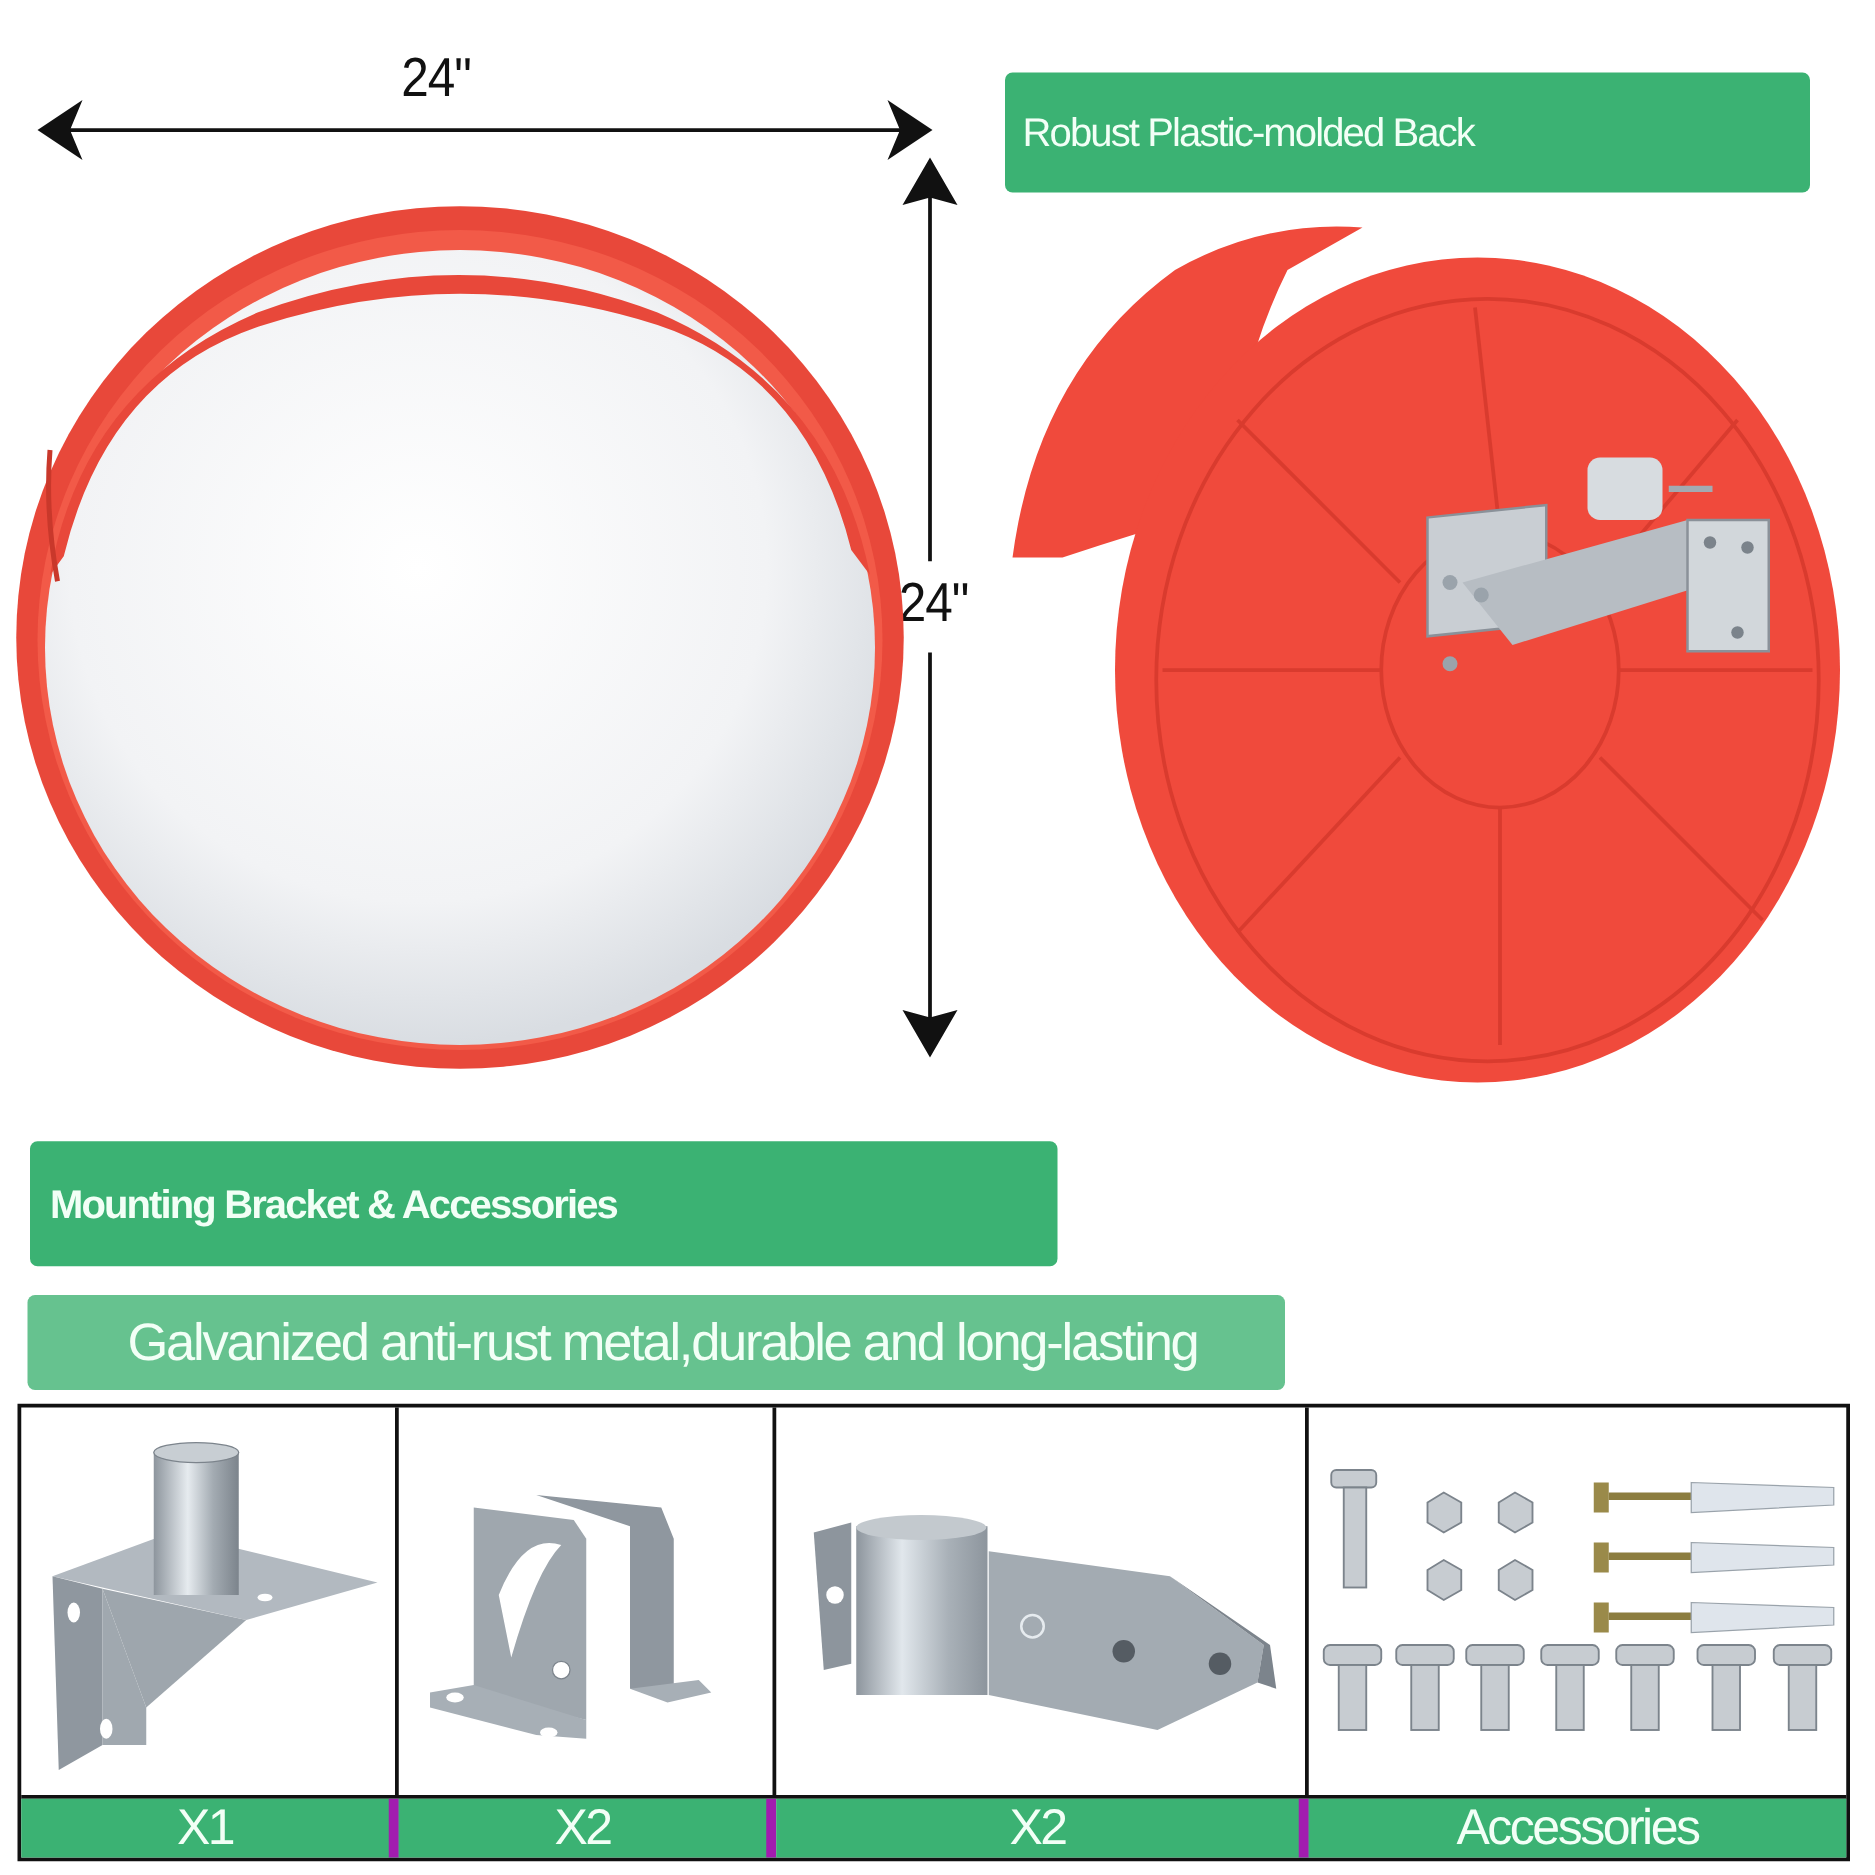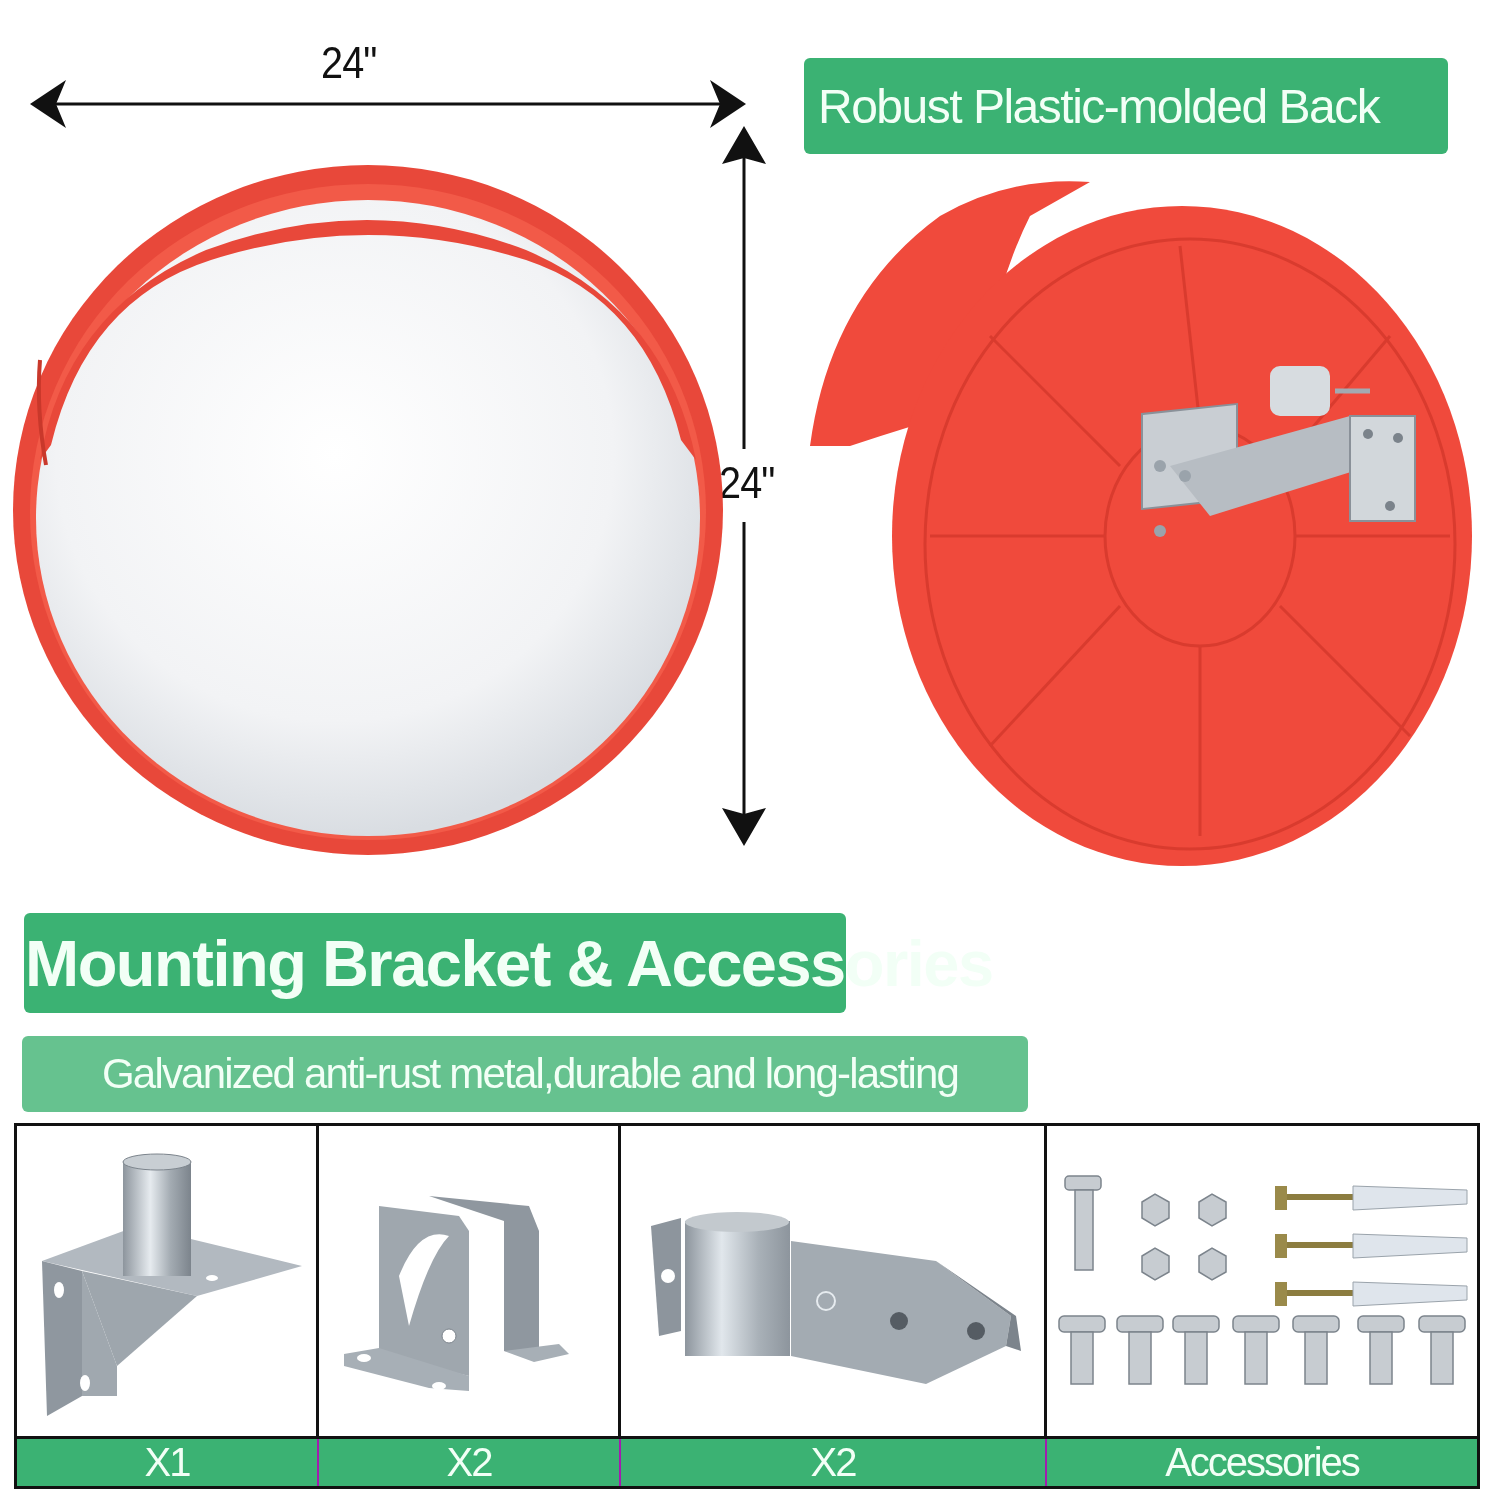--- a/index.html
+++ b/index.html
@@ -6,21 +6,21 @@
   body{width:1500px;height:1500px;position:relative;overflow:hidden;font-family:"Liberation Sans",sans-serif;}
   .abs{position:absolute;}
   .dim-text{font-family:"Liberation Sans",sans-serif;font-size:44px;color:#111;letter-spacing:-1px;transform:scaleX(0.9);}
   .banner{position:absolute;background:#3bb273;border-radius:6px;color:#f2fff6;font-family:"Liberation Sans",sans-serif;display:flex;align-items:center;white-space:nowrap;}
   .banner.light{background:#66c28f;justify-content:center;}
   .grid-table{position:absolute;left:14px;top:1123px;width:1466px;height:366px;border:3px solid #111;box-sizing:border-box;display:flex;flex-direction:column;background:#fff;}
   .grid-row-imgs{display:flex;height:310px;border-bottom:3px solid #111;}
   .grid-row-labels{display:flex;flex:1;}
   .cell{box-sizing:border-box;border-right:3px solid #111;position:relative;overflow:hidden;}
   .cell:last-child{border-right:none;}
-  .label-cell{box-sizing:border-box;border-right:2px solid #a21caf;background:#3bb273;color:#f2fff6;font-size:40px;display:flex;align-items:center;justify-content:center;letter-spacing:-2px;}
+  .label-cell{box-sizing:border-box;border-right:8px solid #a21caf;background:#3bb273;color:#f2fff6;font-size:40px;display:flex;align-items:center;justify-content:center;letter-spacing:-2px;}
   .label-cell:last-child{border-right:none;text-align:right;}
   svg{display:block;}
 </style>
 </head>
 <body>
 
 <div class="abs dim-text" style="left:318px;top:38px;">24"</div>
 <svg class="abs" style="left:28px;top:78px;" width="720" height="52" viewBox="0 0 720 52">
   <line x1="20" y1="26" x2="700" y2="26" stroke="#111" stroke-width="3"></line>
   <polygon points="2,26 38,2 28,26 38,50" fill="#111"></polygon>
@@ -74,24 +74,24 @@
     <circle cx="578" cy="258" r="5" fill="#7b838b"></circle>
     <circle cx="608" cy="262" r="5" fill="#7b838b"></circle>
     <circle cx="600" cy="330" r="5" fill="#7b838b"></circle>
     <circle cx="370" cy="290" r="6" fill="#9aa3ab"></circle>
     <circle cx="395" cy="300" r="6" fill="#9aa3ab"></circle>
     <circle cx="370" cy="355" r="6" fill="#9aa3ab"></circle>
     <line x1="545" y1="215" x2="580" y2="215" stroke="#a3aab1" stroke-width="5"></line>
   </g>
 </svg>
 
-<div class="banner" style="left:804px;top:58px;width:644px;height:96px;padding-left:14px;box-sizing:border-box;font-size:48px;letter-spacing:-1.5px;">
+<div class="banner" style="left:804px;top:58px;width:644px;height:96px;padding-left:14px;box-sizing:border-box;font-size:32px;letter-spacing:-1.5px;">
   <span>Robust Plastic-molded Back</span>
 </div>
-<div class="banner" style="left:24px;top:913px;width:822px;height:100px;padding-left:1px;box-sizing:border-box;font-size:65px;font-weight:bold;letter-spacing:-1.5px;">
+<div class="banner" style="left:24px;top:913px;width:822px;height:100px;padding-left:16px;box-sizing:border-box;font-size:32px;font-weight:bold;letter-spacing:-1.5px;">
   <span>Mounting Bracket &amp; Accessories</span>
 </div>
 <div class="banner light" style="left:22px;top:1036px;width:1006px;height:76px;padding-left:10px;box-sizing:border-box;font-size:42px;letter-spacing:-1.8px;">
   <span>Galvanized anti-rust metal,durable and long-lasting</span>
 </div>
 
 <div class="grid-table">
   <div class="grid-row-imgs">
     <div class="cell" style="width:302px;">
       <svg width="300" height="310" viewBox="0 0 300 310">

